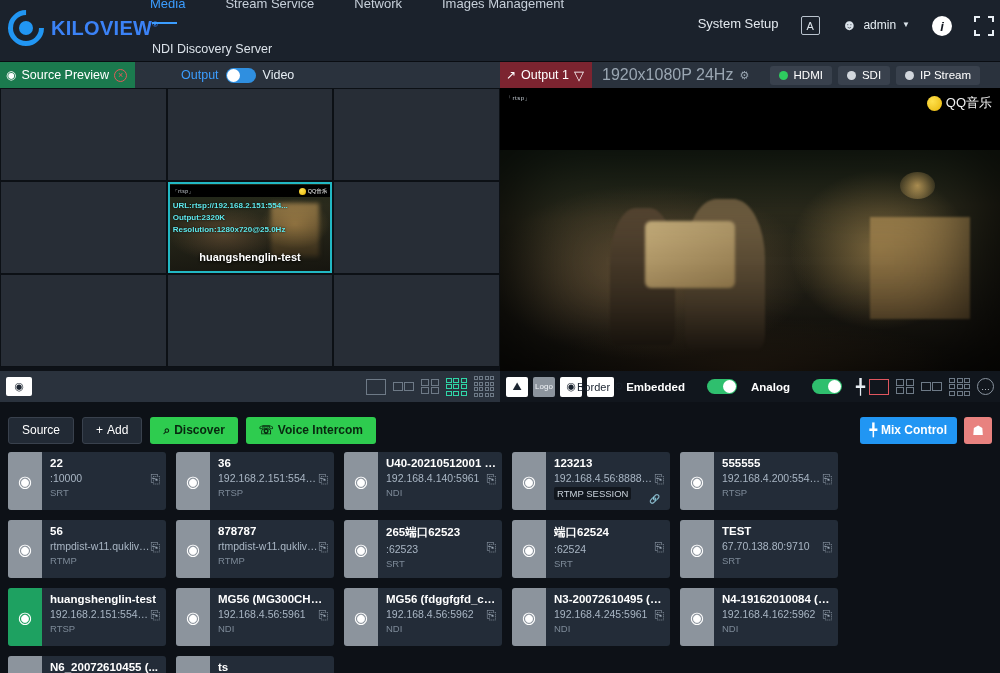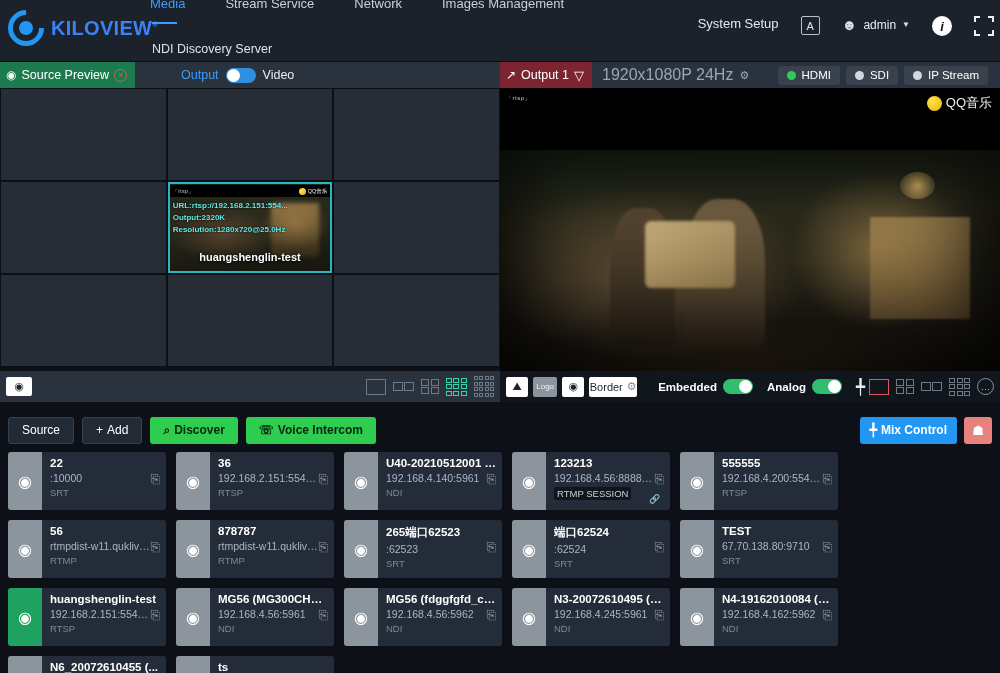--- a/index.html
+++ b/index.html
@@ -116,21 +116,21 @@
   .switch .knob {
     position: absolute; width: 13px; height: 13px; border-radius: 50%;
     background: #fff; top: 1px; left: 1px;
   }
   .switch.green { background: #2fbf6e; }
   .switch.green .knob { left: auto; right: 1px; }
 
   .res-text { font-size: 16px; color: #9aa6b2; margin-left: 10px; }
   .gear-s { font-size: 11px; color: #9aa6b2; margin-left: 6px; cursor: pointer; }
 
-  .out-btns { position: absolute; right: 12px; display: flex; gap: 6px; }
+  .out-btns { position: absolute; right: 20px; display: flex; gap: 6px; }
   .out-btn {
     background: #39414d; border-radius: 3px; height: 19px; padding: 0 9px;
     display: flex; align-items: center; gap: 6px; font-size: 11.5px;
     color: #fff; cursor: pointer;
   }
   .led { width: 9px; height: 9px; border-radius: 50%; background: #d2d7dd; }
   .led.on { background: #2ecc5f; }
 
   
   .grid3 {
@@ -231,21 +231,21 @@
   .ly9 span { width: 6px; height: 5px; }
   .ly16 { grid-template-columns: repeat(4,1fr); }
   .ly16 span { width: 4px; height: 4px; }
 
   .mini-btn {
     height: 20px; min-width: 22px; background: #fff; border-radius: 2px; color: #1b2430;
     display: flex; align-items: center; justify-content: center; gap: 4px;
     font-size: 11px; padding: 0 5px; cursor: pointer; margin-right: 5px;
   }
   .mini-btn.grey { background: #8c949d; color: #f2f5f8; font-size: 8px; }
-  .tg2 { display: flex; align-items: center; gap: 6px; margin-right: 14px; justify-content: space-between; }
+  .tg2 { display: flex; align-items: center; gap: 22px; margin-right: 14px; justify-content: space-between; }
   .tg2 .lbl { font-size: 11.5px; color: #fff; font-weight: bold; }
   .sliders { font-size: 15px; color: #e8eef4; cursor: pointer; margin-right: 4px; }
   .ly.red span { border-color: #e0565f; }
   .dots-ic {
     width: 17px; height: 17px; border-radius: 50%; border: 1.4px solid #8a949f;
     display: flex; align-items: center; justify-content: center; font-size: 9px;
     color: #c5ced7; cursor: pointer;
   }
 
   

